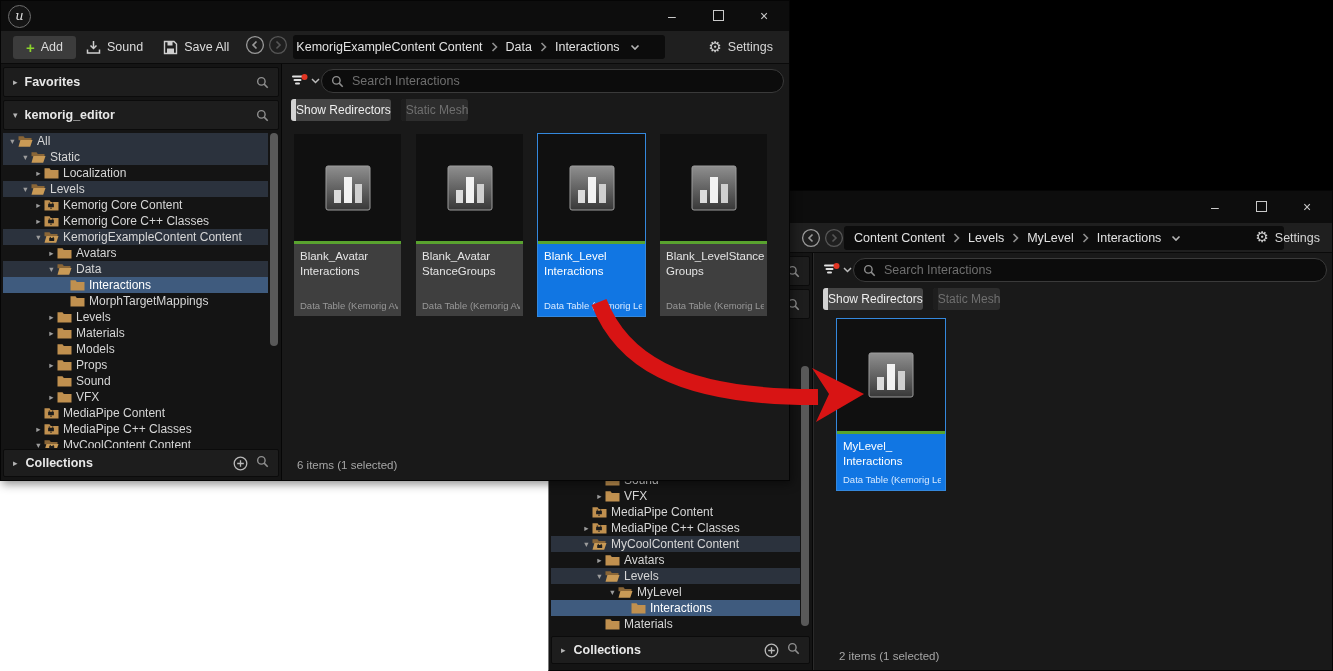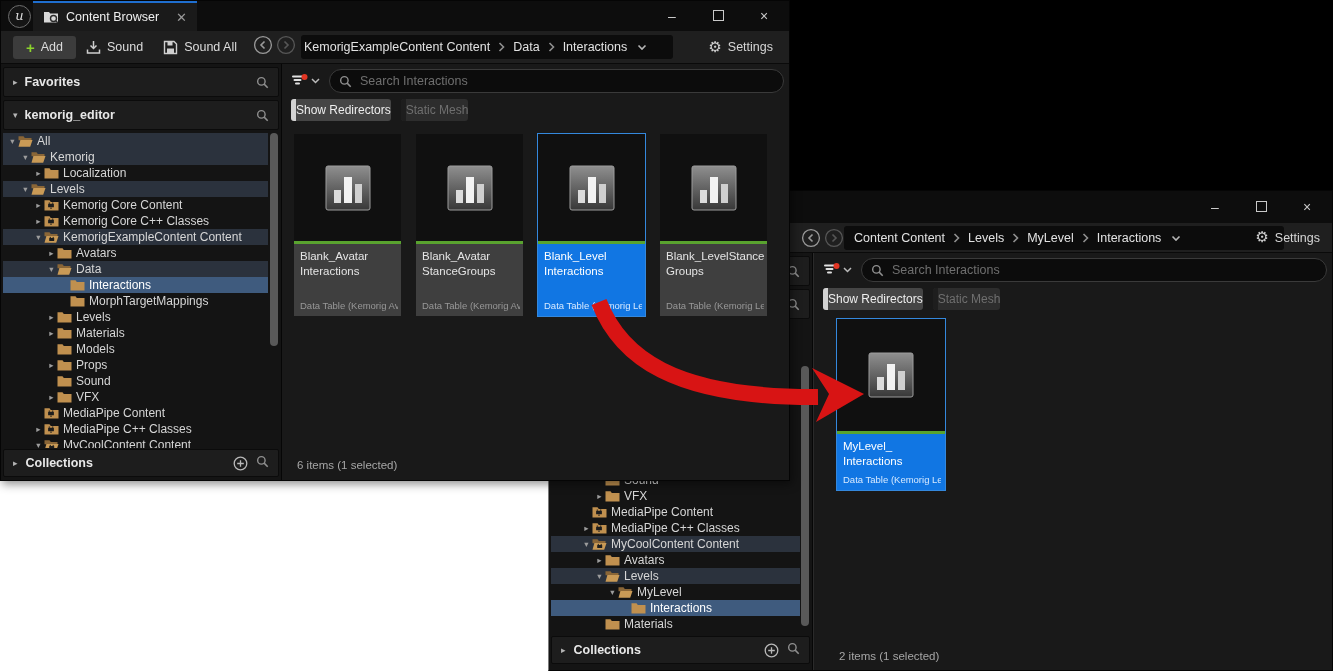--- a/index.html
+++ b/index.html
@@ -73,21 +73,21 @@
   .collections{position:absolute;left:2px;right:2px;height:28px;background:#1d1d1d;border:1px solid #0b0b0b;
                border-radius:2px;display:flex;align-items:center;gap:8px;padding:0 9px;box-sizing:border-box}
   #w1 .collections{bottom:3px}
   #w2 .collections{bottom:6px}
   .cplus{margin-left:auto;display:flex}
 
   
   .assets{position:absolute;right:0;bottom:0;background:#191919}
   #w1 .assets{left:281px;top:63px}
   #w2 .assets{left:264px;top:62px;border-left:1px solid #2a2a2a}
-  .searchrow{position:absolute;top:4px;left:9px;right:5px;height:26px;display:flex;align-items:center;gap:9px}
+  .searchrow{position:absolute;top:4px;left:9px;right:5px;height:26px;display:flex;align-items:center;gap:1px}
   .funnel{display:flex;align-items:center;gap:2px}
   .sfield{flex:1;height:24px;background:#0c0c0c;border:1px solid #3a3a3a;border-radius:12px;display:flex;
           align-items:center;gap:6px;padding:0 9px;box-sizing:border-box}
   .sfield input{flex:1;background:transparent;border:none;outline:none;color:#cfcfcf;font-size:12.5px;font-family:inherit;min-width:0}
   .sfield input::placeholder{color:#6f6f6f}
   .chips{position:absolute;top:35px;left:9px;display:flex;gap:10px}
   .chip{height:22px;border-radius:3px;display:flex;align-items:center;overflow:hidden;font-size:12px}
   .cbar{width:5px;align-self:stretch}
   .cl{padding:0 0}
   .chip.on{background:#454545;color:#ededed}.chip.on .cbar{background:#d2d2d2}
@@ -444,29 +444,20 @@
             </div>
           </div>
         </div>
       <div class="statusbar">2 items (1 selected)</div>
     </div>
   </div>
 
   <div class="win" id="w1">
     <div class="titlebar">
       <span class="uelogo">u</span>
-      <div class="tab">
-        <svg width="16" height="14" viewBox="0 0 16 14">
-            <path d="M1 2 h5 l1.2 1.6 H15 v9 H1z" fill="#d8d8d8"></path>
-            <circle cx="10.5" cy="8.5" r="3" fill="none" stroke="#2b2b2b" stroke-width="1.4"></circle>
-            <line x1="12.7" y1="10.7" x2="14.8" y2="12.8" stroke="#2b2b2b" stroke-width="1.4"></line>
-          </svg>
-        <span class="tab-title">Content Browser</span>
-        <span class="tab-close">✕</span>
-      </div>
       <div class="winbtns">
         <span class="wbtn">–</span>
         <span class="wbtn"><span class="box"></span></span>
         <span class="wbtn">×</span>
       </div>
     </div>
     <div class="toolbar">
       <span class="tbtn add">
         <span class="plus">+</span>
         <span>Add</span>
@@ -478,21 +469,21 @@
             <path d="M1.5 9.5 V13 h12 V9.5"></path>
           </svg>
         <span>Sound</span>
       </span>
       <span class="tbtn">
         <svg width="15" height="15" viewBox="0 0 15 15">
             <path d="M1.5 1.5 H11 L13.5 4 V13.5 H1.5z" fill="none" stroke="#cfcfcf" stroke-width="1.4"></path>
             <rect x="4" y="8.5" width="7" height="5" fill="#cfcfcf"></rect>
             <rect x="4.5" y="2" width="5" height="3.5" fill="#cfcfcf"></rect>
           </svg>
-        <span>Sound All</span>
+        <span>Save All</span>
       </span>
       <span class="nav">
         <span class="navico navback"><svg width="20" height="20" viewBox="0 0 20 20">
               <circle cx="10" cy="10" r="8.4" fill="none" stroke="#9a9a9a" stroke-width="1.3"></circle>
               <path d="M11.5 6.5 L8 10 l3.5 3.5" stroke="#9a9a9a" stroke-width="1.6" fill="none"></path>
             </svg></span>
         <span class="navico navfwd"><svg width="20" height="20" viewBox="0 0 20 20">
               <circle cx="10" cy="10" r="8.4" fill="none" stroke="#9a9a9a" stroke-width="1.3"></circle>
               <path d="M8.5 6.5 L12 10 l-3.5 3.5" stroke="#9a9a9a" stroke-width="1.6" fill="none"></path>
             </svg></span>
@@ -555,21 +546,21 @@
             <span class="tlbl">All</span>
           </div>
           <div class="trow hl" style="padding-left: 17px;">
             <span class="tarr">▾</span>
             <span class="tico">
               <svg viewBox="0 0 15 12" width="15" height="12">
                 <path d="M0.5 1.2 h5 l1.3 1.8 h6.7 v2.2 h-13z" fill="#8a6637"></path>
                 <path d="M2.4 5 h12.1 l-2.3 6.7 h-11.7z" fill="#c99a56"></path>
               </svg>
             </span>
-            <span class="tlbl">Kemorig</span>
+            <span class="tlbl">Static</span>
           </div>
           <div class="trow" style="padding-left: 30px;">
             <span class="tarr">▸</span>
             <span class="tico">
               <svg viewBox="0 0 15 12" width="15" height="12">
                 <path d="M0.5 1.2 h5 l1.3 1.8 h7.7 v8.5 h-14z" fill="#c0904f"></path>
               </svg>
             </span>
             <span class="tlbl">Localization</span>
           </div>

